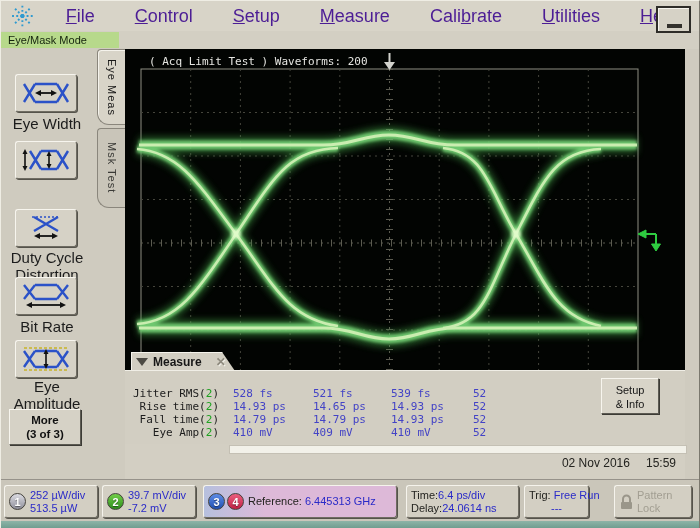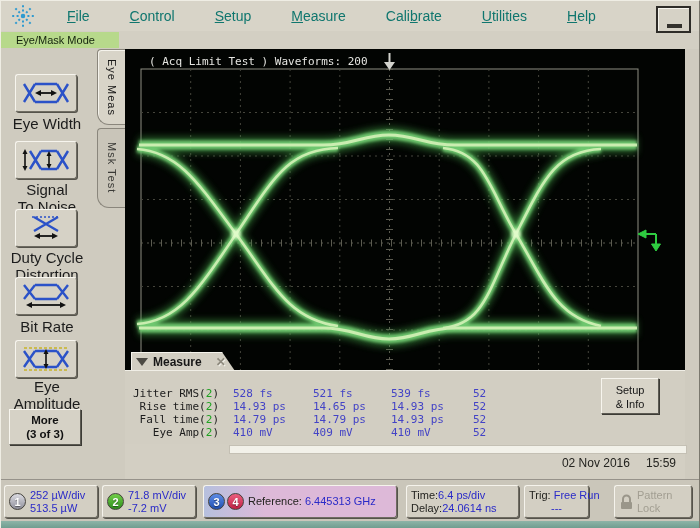--- a/index.html
+++ b/index.html
@@ -4,29 +4,29 @@
 <style>
   * { margin:0; padding:0; box-sizing:border-box; }
   html,body { width:700px; height:528px; overflow:hidden; }
   body { font-family:"Liberation Sans", sans-serif; background:#d3cfc3; position:relative;
          border-top:1px solid #efede4; border-left:1px solid #efede4; border-right:1px solid #7b786e; }
 
   
   .menubar { position:absolute; left:0; top:0; width:700px; height:30px; background:#d8d4c8;
              display:flex; align-items:center; }
   .spark { margin-left:8px; margin-right:14px; }
-  .menu-item { font-size:14px; color:#0f766e; margin-right:24px; white-space:nowrap; cursor:default;margin-left:16px; }
+  .menu-item { font-size:18px; color:#4c1d95; margin-right:24px; white-space:nowrap; cursor:default;margin-left:16px; }
   .menu-item .u { text-decoration:underline; }
   .min-btn { position:absolute; left:655px; top:5px; width:35px; height:27px; background:#d6d2c6;
              border:2px solid #2e2c28; box-shadow:inset 1px 1px 0 #f5f3ec; }
   .min-btn .dash { position:absolute; left:9px; top:16px; width:15px; height:4px; background:#33312c; }
 
   
   .mode-label { position:absolute; left:0; top:31px; width:118px; height:16px; background:#b7d98b;
-                font-size:11px; color:#14230d; padding-left:15px; line-height:16px; }
+                font-size:11px; color:#14230d; padding-left:7px; line-height:16px; }
 
   
   .sidebar { position:absolute; left:0; top:47px; width:124px; height:431px; background:#cfcbbf; }
   .side-btn { position:absolute; left:14px; width:62px; height:38px; background:#d6d2c6;
               border-top:1px solid #f7f5ee; border-left:1px solid #f7f5ee;
               border-right:1px solid #6f6c62; border-bottom:1px solid #6f6c62;
               box-shadow:1px 1px 0 #55534b; border-radius:3px;
               display:flex; align-items:center; justify-content:center; cursor:pointer; }
   .side-lbl { position:absolute; left:0; width:92px; text-align:center; font-size:15px; color:#1c1c1c; }
   .more-btn { position:absolute; left:8px; top:361px; width:72px; height:36px; background:#d6d2c6;
@@ -155,24 +155,20 @@
       <g stroke="#111" stroke-width="1.6">
           <line x1="3" y1="6" x2="3" y2="20"></line>
           <line x1="27" y1="8" x2="27" y2="18"></line>
         </g>
       <polygon points="3,2 0.5,7 5.5,7" fill="#111"></polygon>
         <polygon points="3,24 0.5,19 5.5,19" fill="#111"></polygon>
       <polygon points="27,4 24.5,9 29.5,9" fill="#111"></polygon>
         <polygon points="27,22 24.5,17 29.5,17" fill="#111"></polygon>
     </svg>
   </div>
-  <div class="side-lbl" style="top:133px">
-    <div>Signal</div>
-      <div>To Noise</div>
-  </div>
 
   <div class="side-btn" style="top:161px">
     <svg width="48" height="26" viewBox="0 0 48 26">
       <g stroke="#2b52c8" stroke-width="2.4" fill="none">
           <path d="M12,2 L36,16 M36,2 L12,16"></path>
         </g>
       <g stroke="#2b52c8" stroke-width="1.6" stroke-dasharray="2 2">
           <line x1="10" y1="2" x2="38" y2="2"></line>
         </g>
       <g stroke="#111" stroke-width="1.8">
@@ -373,21 +369,21 @@
   <div class="sbtn" style="left:3px; width:94px;">
     <div class="circ c1">1</div>
     <div class="col">
         <span class="l blue">252 µW/div</span>
         <span class="l blue">513.5 µW</span>
       </div>
   </div>
   <div class="sbtn" style="left:101px; width:94px;">
     <div class="circ c2">2</div>
     <div class="col">
-        <span class="l blue">71.8 mV/div</span>
+        <span class="l blue">39.7 mV/div</span>
         <span class="l blue">-7.2 mV</span>
       </div>
   </div>
   <div class="sbtn tb-btn" style="left:202px; width:194px;">
     <div class="circ c3">3</div>
     <div class="circ c4" style="margin-left:-2px">4</div>
     <div class="col">
       <span class="l"><span class="blk">Reference: </span><span class="blue">6.445313 GHz</span></span>
     </div>
   </div>

